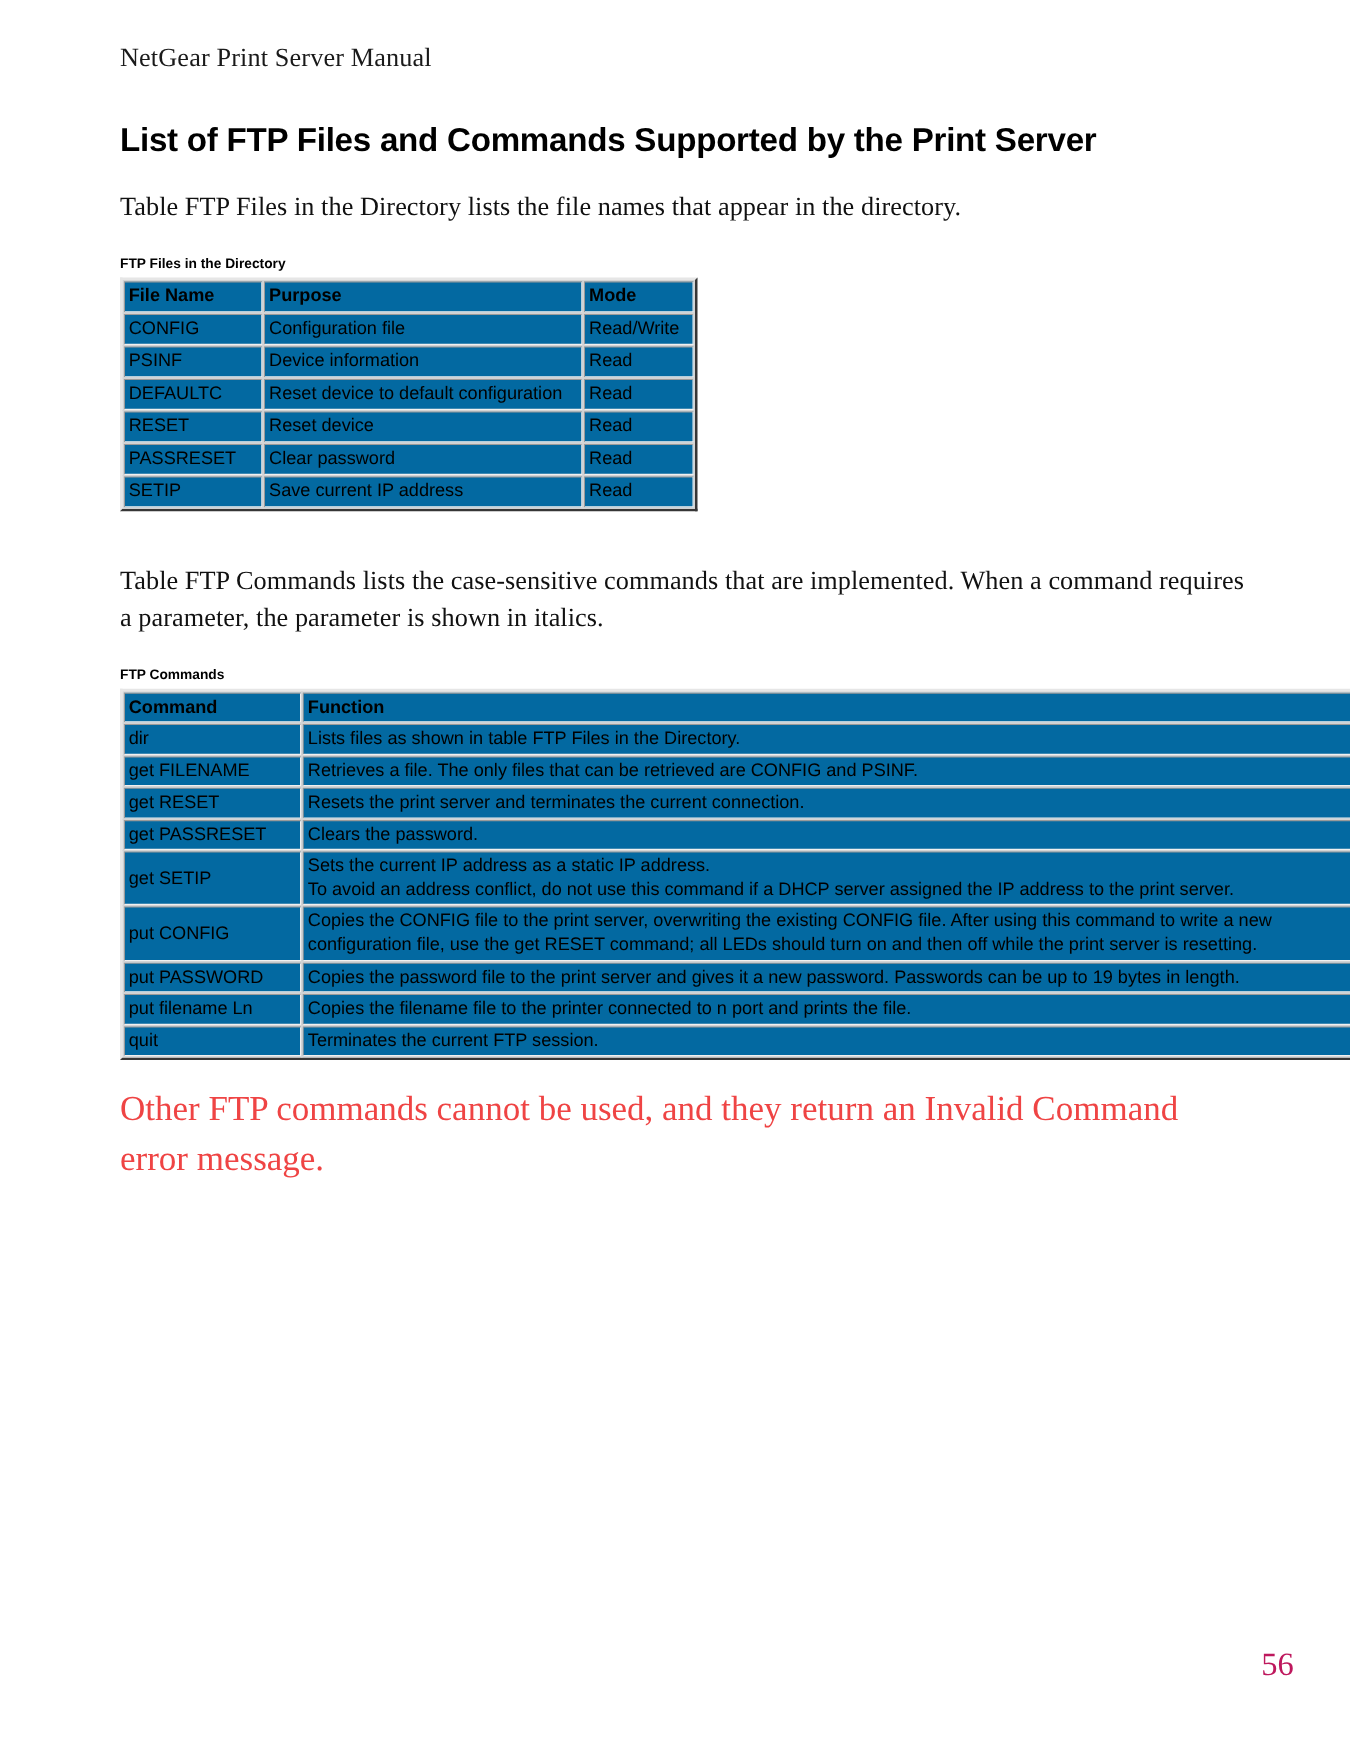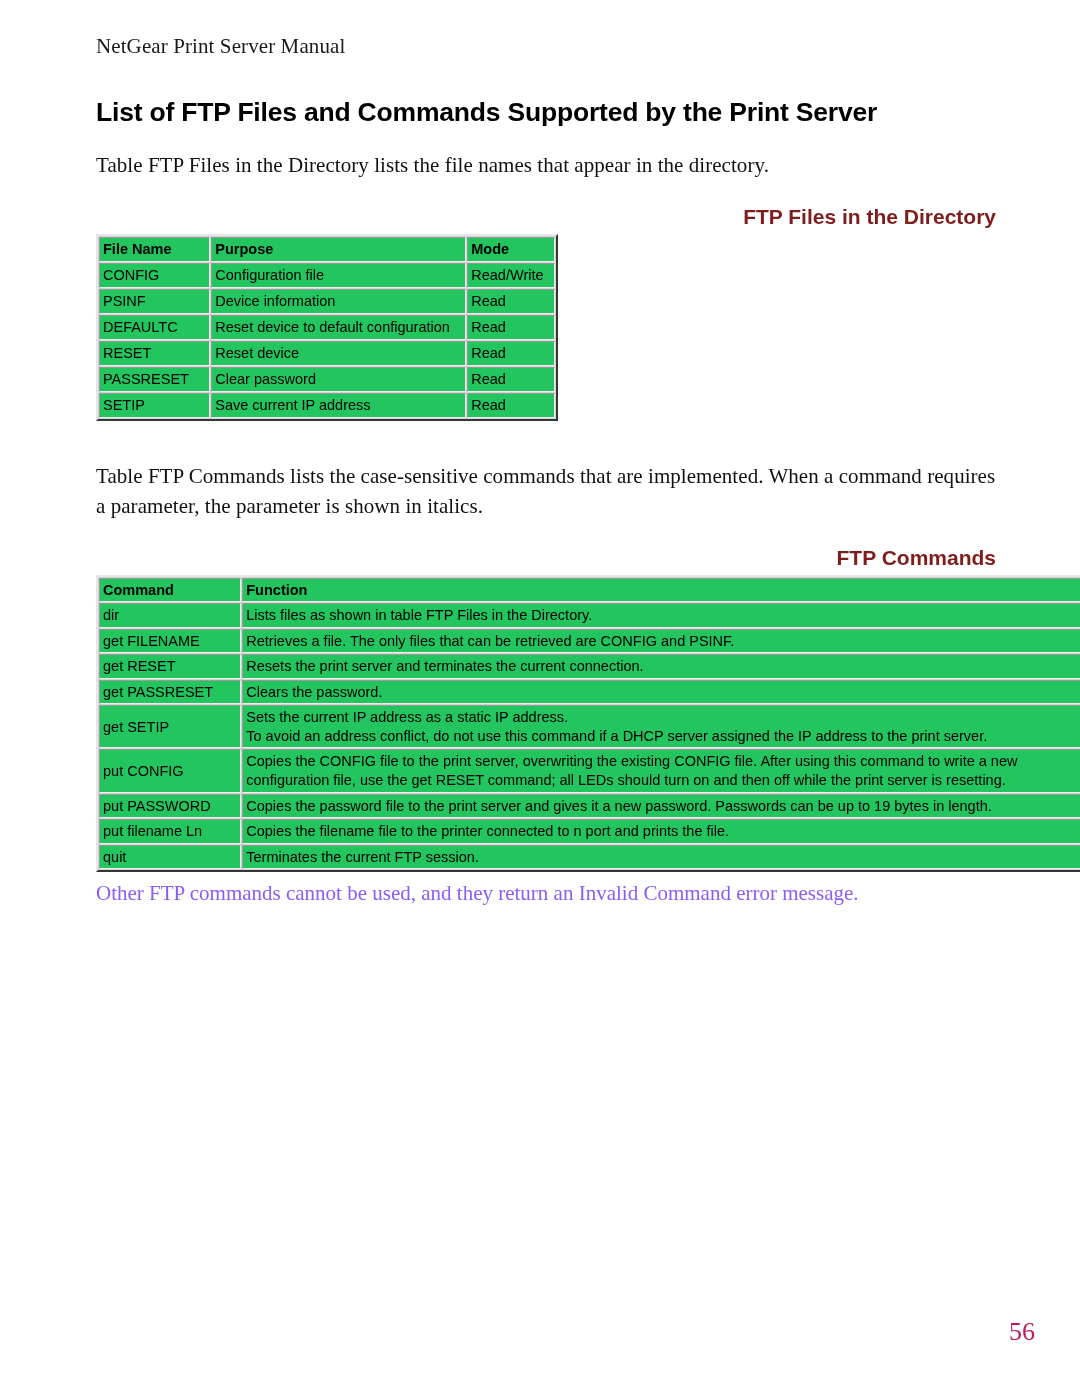--- a/index.html
+++ b/index.html
@@ -50,25 +50,24 @@
     line-height: 1.42;
     color: #111;
     margin-top: 23px;
     letter-spacing: 0.05px;
   }
 
   
   .table-caption {
     font-family: "Liberation Sans", sans-serif;
     font-weight: bold;
-    font-size: 21px;
+    font-size: 11px;
     margin-top: 24px;
     margin-bottom: 5px;
-    color: #7f1d1d;
-    text-align: right;
+    color: #000000;
   }
 
   
   table.doc-table {
     border-collapse: separate;
     border-spacing: 1px;
     background: #ffffff;
     border: 2px outset #c0c0c0;
     border-top-color: #e6e6e6;
     border-left-color: #e6e6e6;
@@ -82,21 +81,21 @@
     border: 1px solid;
     border-top-color: #9a9a9a;
     border-left-color: #9a9a9a;
     border-right-color: #f0f0f0;
     border-bottom-color: #f0f0f0;
     outline: 1px solid #d4d4d4;
     outline-offset: 0px;
     padding: 2px 4px 2px 3px;
     vertical-align: top;
     text-align: left;
-    background: #22c55e;
+    background: #0369a1;
     font-weight: normal;
     color: #000;
   }
   table.doc-table th {
     font-weight: bold;
   }
 
   
   #table-ftp-files { width: 462px; }
   #table-ftp-files col.c-name { width: 112px; }
@@ -106,24 +105,24 @@
 
   
   #table-ftp-commands { width: 1014px; }
   #table-ftp-commands col.c-cmd { width: 118px; }
   #table-ftp-commands col.c-fn { width: 772px; }
   #table-ftp-commands td.cmd-cell { vertical-align: middle; }
   #table-ftp-commands td.fn-cell { vertical-align: top; }
 
   .tail-para {
     font-family: "Liberation Serif", serif;
-    font-size: 21px;
+    font-size: 28px;
     line-height: 1.42;
-    color: #8b5cf6;
-    margin-top: 7px;
+    color: #ef4444;
+    margin-top: 20px;
   }
 
   .page-number {
     position: absolute;
     right: 45px;
     bottom: 50px;
     font-family: "Liberation Serif", serif;
     font-size: 26px;
     color: #be185d;
   }

